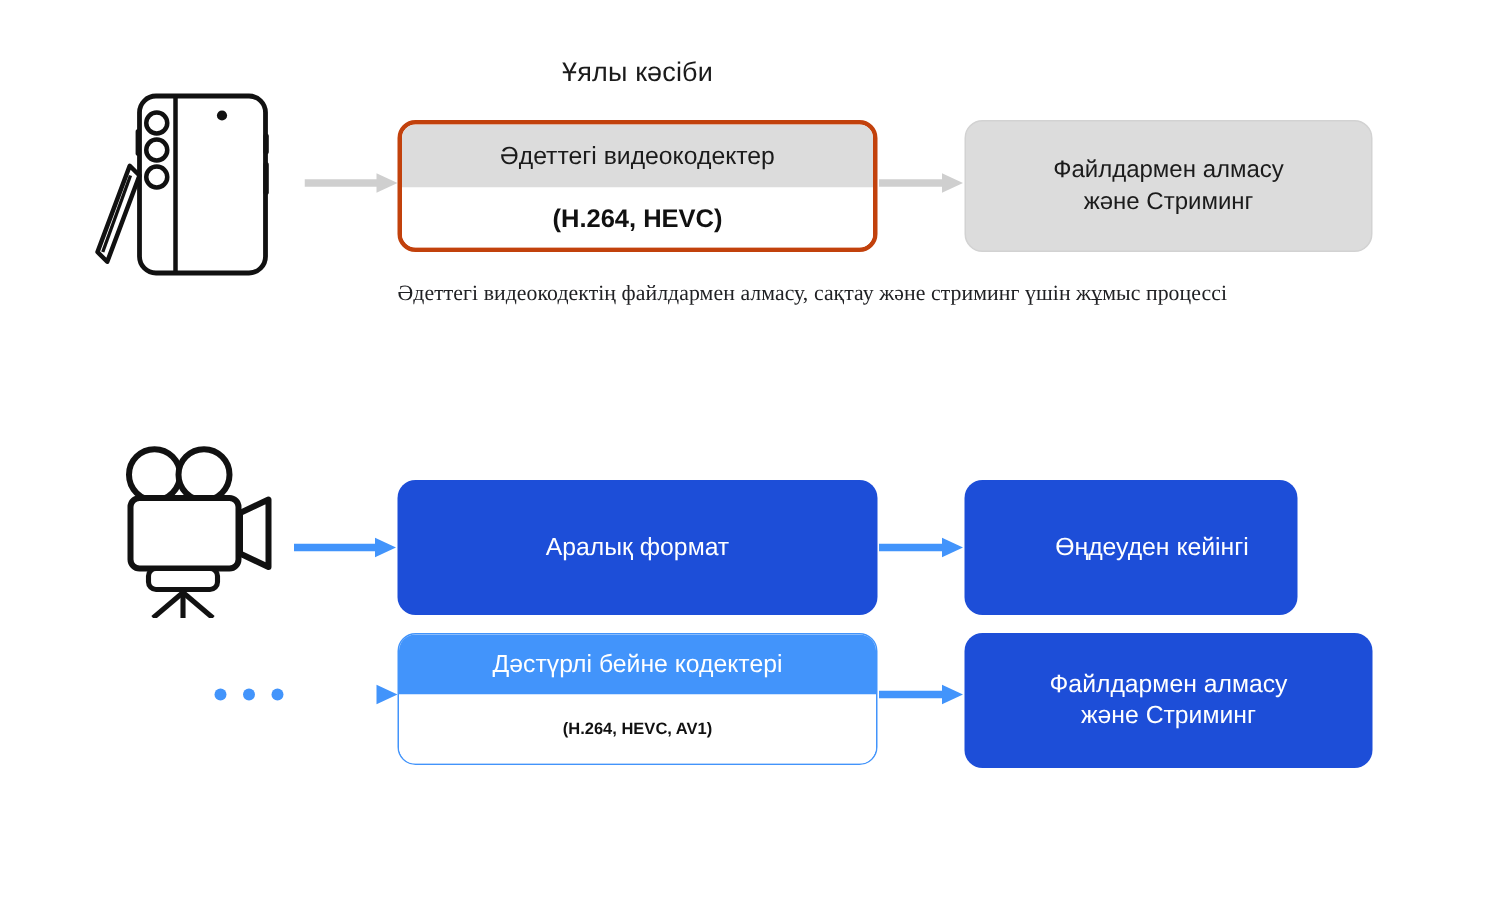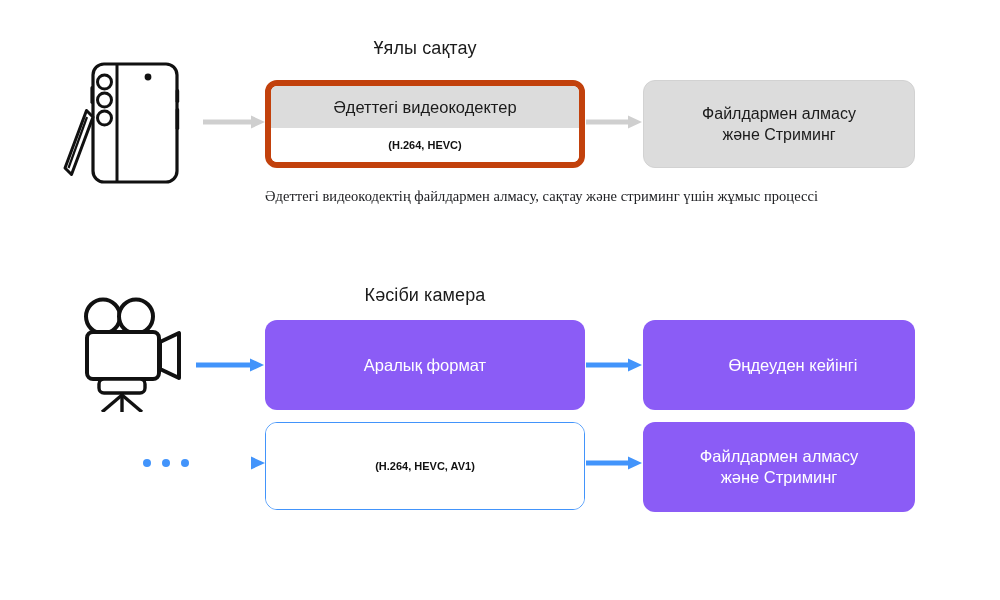--- a/index.html
+++ b/index.html
@@ -45,49 +45,49 @@
     display:flex;align-items:center;justify-content:center;
     text-align:center;
     line-height:21px;
     box-sizing:border-box;
     padding:0 10px;
   }
 
   
   .box-grey{
     background:#ffffff;
-    border:6px solid #c2410c;
+    border:3px solid #c2410c;
   }
   .box-grey .hdr{
     background:#dcdcdc;
     color:#1b1b1b;
     font-size:16.5px;
     flex:0 0 42px;
   }
   .box-grey .bdy{
     background:#ffffff;
     color:#111111;
-    font-size:11px;
+    font-size:17px;
     font-weight:bold;
     flex:1 1 auto;
   }
 
   
   .box-grey-solid{
     background:#dcdcdc;
     border:1px solid #d2d2d2;
   }
   .box-grey-solid .bdy{
     color:#1b1b1b;font-size:16px;flex:1 1 auto;
     white-space:pre-line;
   }
 
   
   .box-blue-solid{
-    background:#8b5cf6;
+    background:#1d4ed8;
   }
   .box-blue-solid .bdy{
     color:#ffffff;font-size:16.5px;flex:1 1 auto;
     white-space:pre-line;
   }
 
   
   .box-blue-split{
     background:#ffffff;
     border:1.5px solid #4294fb;
@@ -133,21 +133,21 @@
 
       <rect x="113.6" y="43" width="3.6" height="14" rx="1.8" fill="#111"></rect>
       <rect x="113.6" y="62" width="3.6" height="22" rx="1.8" fill="#111"></rect>
       <rect x="28.4" y="40" width="3.6" height="18" rx="1.8" fill="#111"></rect>
 
       <path d="M24.5 64.5 L31 71 L9.5 128.5 L3 122 Z" stroke="#111" stroke-width="3" fill="#fff" stroke-linejoin="round"></path>
       <line x1="25" y1="71" x2="6.5" y2="122" stroke="#111" stroke-width="2.2"></line>
     </svg>
   </div>
 
-  <div class="abs sec-title" style="left:265px;top:38px;width:320px;">Ұялы сақтау</div>
+  <div class="abs sec-title" style="left:265px;top:38px;width:320px;">Ұялы кәсіби</div>
 
   <div class="abs arrow" style="left:203px;top:114px;">
     <svg width="64" height="16" viewBox="0 0 64 16">
       <line x1="0" y1="8" x2="50" y2="8" stroke="#cfcfcf" stroke-width="5"></line>
       <polygon points="48,1.5 62,8 48,14.5" fill="#cfcfcf"></polygon>
     </svg>
   </div>
 
   <div class="abs box box-grey" style="left:265px;top:80px;width:320px;height:88px;">
     <div class="hdr">Әдеттегі видеокодектер</div>
@@ -179,41 +179,40 @@
       <path d="M98 50 L117 41 L117 86 L98 77 Z" stroke="#111" stroke-width="4" fill="#fff" stroke-linejoin="round"></path>
 
       <rect x="37" y="87" width="46" height="14" rx="5" ry="5" stroke="#111" stroke-width="3.4" fill="#fff"></rect>
 
       <line x1="60" y1="101" x2="60" y2="120" stroke="#111" stroke-width="3.4"></line>
       <line x1="60" y1="103" x2="40" y2="120" stroke="#111" stroke-width="3.4"></line>
       <line x1="60" y1="103" x2="80" y2="120" stroke="#111" stroke-width="3.4"></line>
     </svg>
   </div>
 
-  <div class="abs sec-title" style="left:265px;top:285px;width:320px;">Кәсіби камера</div>
 
   <div class="abs arrow" style="left:196px;top:357px;">
     <svg width="70" height="16" viewBox="0 0 70 16">
       <line x1="0" y1="8" x2="56" y2="8" stroke="#4294fb" stroke-width="5"></line>
       <polygon points="54,1.5 68,8 54,14.5" fill="#4294fb"></polygon>
     </svg>
   </div>
 
   <div class="abs box box-blue-solid" style="left:265px;top:320px;width:320px;height:90px;">
     <div class="bdy">Аралық формат</div>
   </div>
 
   <div class="abs arrow" style="left:586px;top:357px;">
     <svg width="58" height="16" viewBox="0 0 58 16">
       <line x1="0" y1="8" x2="44" y2="8" stroke="#4294fb" stroke-width="5"></line>
       <polygon points="42,1.5 56,8 42,14.5" fill="#4294fb"></polygon>
     </svg>
   </div>
 
-  <div class="abs box box-blue-solid" style="left:643px;top:320px;width:272px;height:90px;padding-left:28px;">
+  <div class="abs box box-blue-solid" style="left:643px;top:320px;width:222px;height:90px;padding-left:28px;">
     <div class="bdy">Өңдеуден кейінгі</div>
   </div>
 
   <div class="abs arrow" style="left:914px;top:357px;">
     <svg width="86" height="16" viewBox="0 0 86 16">
       <defs>
         <linearGradient id="fadeOut" x1="0" y1="0" x2="1" y2="0">
           <stop offset="0%" stop-color="#4294fb" stop-opacity="1"></stop>
           <stop offset="100%" stop-color="#4294fb" stop-opacity="0"></stop>
         </linearGradient>
@@ -236,20 +235,21 @@
           <stop offset="55%" stop-color="#4294fb" stop-opacity="1"></stop>
           <stop offset="100%" stop-color="#4294fb" stop-opacity="1"></stop>
         </linearGradient>
       </defs>
       <line x1="0" y1="8" x2="68" y2="8" stroke="url(#fadeIn)" stroke-width="5"></line>
       <polygon points="66,1.5 80,8 66,14.5" fill="#4294fb"></polygon>
     </svg>
   </div>
 
   <div class="abs box box-blue-split" style="left:265px;top:422px;width:320px;height:88px;">
+    <div class="hdr">Дәстүрлі бейне кодектері</div>
     <div class="bdy">(H.264, HEVC, AV1)</div>
   </div>
 
   <div class="abs arrow" style="left:586px;top:455px;">
     <svg width="58" height="16" viewBox="0 0 58 16">
       <line x1="0" y1="8" x2="44" y2="8" stroke="#4294fb" stroke-width="5"></line>
       <polygon points="42,1.5 56,8 42,14.5" fill="#4294fb"></polygon>
     </svg>
   </div>
 

